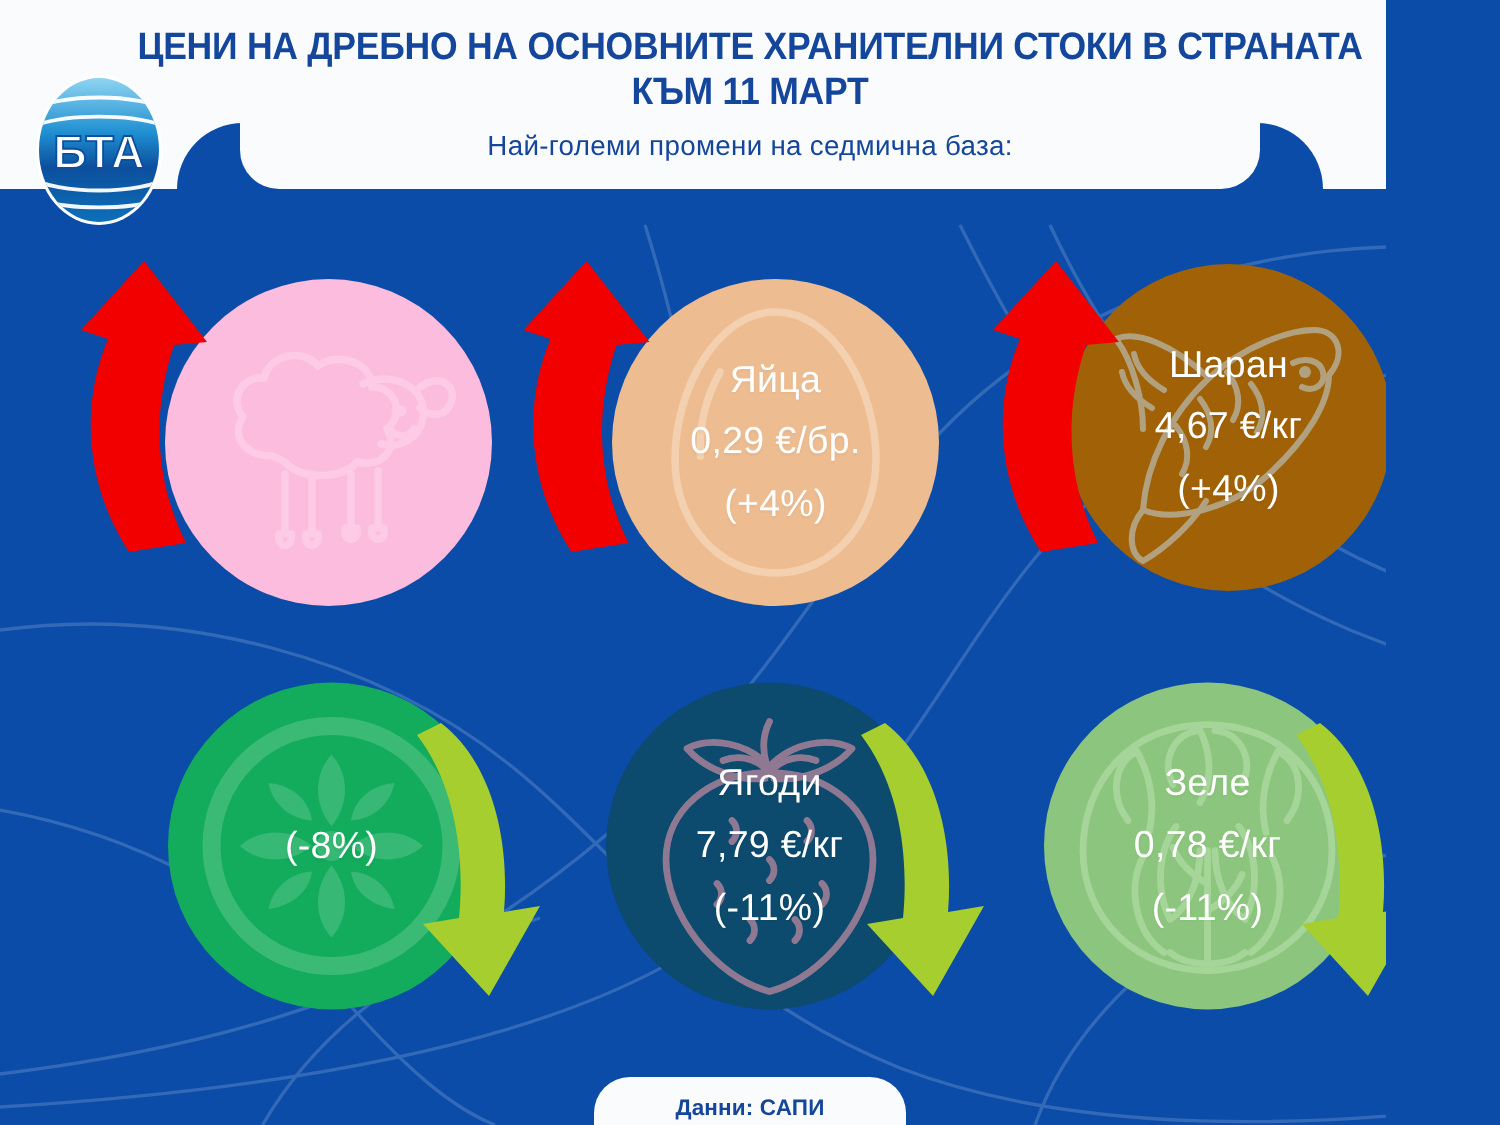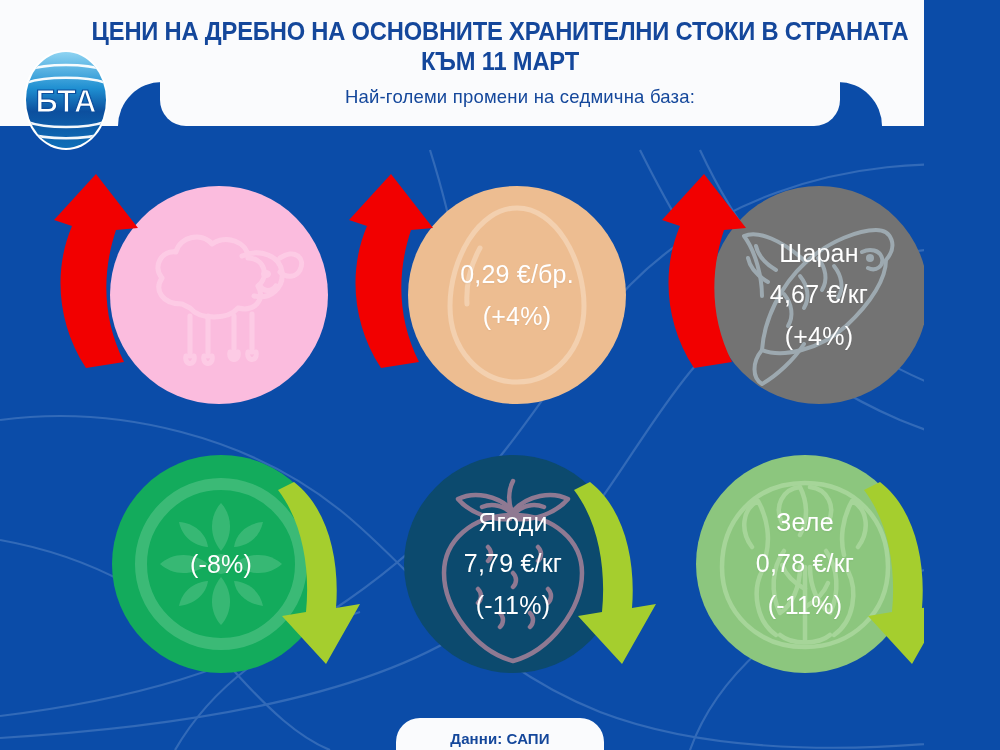--- a/index.html
+++ b/index.html
@@ -44,21 +44,21 @@
 
   .title{
     position:absolute;left:40px;top:16px;width:920px;z-index:8;
     text-align:center;color:#14479B;
     font-weight:bold;font-size:25.5px;line-height:30px;letter-spacing:-0.2px;
     transform:scaleX(0.93);transform-origin:center top;
   }
   .subtitle{
     position:absolute;left:40px;top:86px;width:920px;z-index:8;
     text-align:center;color:#14479B;
-    font-size:18.5px;font-weight:normal;letter-spacing:0.2px;padding-left:20px;
+    font-size:18.5px;font-weight:normal;letter-spacing:0.2px;
   }
 
   
   .logo{position:absolute;left:14px;top:48px;width:104px;height:104px;z-index:9;}
 
   
   .bubble{
     position:absolute;border-radius:50%;z-index:6;
     display:flex;flex-direction:column;align-items:center;justify-content:center;
   }
@@ -163,29 +163,30 @@
     <path d="M36 196 C 6 150, 4 96, 22 54 L 4 48 L 46 2 L 88 56 L 66 58 C 52 100, 52 146, 74 190 Z" fill="#F20000"></path>
   </svg>
   <div class="bubble" style="left:408px;top:186px;width:218px;height:218px;background:#EDBD91">
     <svg class="glyph" viewBox="0 0 218 218">
       <g fill="none" stroke="#F9E0C8" stroke-width="5" stroke-linecap="round">
         <path d="M109 22 C 148 22, 176 74, 176 120 C 176 164, 146 196, 109 196 C 72 196, 42 164, 42 120 C 42 74, 70 22, 109 22 Z"></path>
         <path d="M72 62 C 62 80, 58 100, 59 118"></path>
       </g>
     </svg>
     <div class="txt">
+      <div class="name">Яйца</div>
       <div class="price">0,29 €/бр.</div>
       <div class="chg">(+4%)</div>
     </div>
   </div>
 
   <svg class="arrow" style="left:658px;top:172px;width:96px;height:200px" viewBox="0 0 96 200">
     <path d="M36 196 C 6 150, 4 96, 22 54 L 4 48 L 46 2 L 88 56 L 66 58 C 52 100, 52 146, 74 190 Z" fill="#F20000"></path>
   </svg>
-  <div class="bubble" style="left:710px;top:186px;width:218px;height:218px;background:#737373">
+  <div class="bubble" style="left:710px;top:176px;width:218px;height:218px;background:#a16207">
     <svg class="glyph" viewBox="0 0 218 218">
       <g fill="none" stroke="#C0D6E2" stroke-width="4" stroke-linecap="round" stroke-linejoin="round">
         <path d="M176 74 C 188 60, 182 44, 166 44 C 150 44, 120 54, 96 76 C 70 100, 54 134, 52 164
                  C 72 172, 110 164, 136 140 C 162 116, 176 92, 176 74 Z"></path>
         <path d="M96 76 C 72 54, 48 44, 34 50 C 46 66, 52 92, 52 110"></path>
         <path d="M52 164 C 42 176, 42 192, 52 198 C 66 190, 84 174, 94 158"></path>
         <path d="M152 66 C 160 62, 170 64, 172 72 C 174 80, 166 86, 158 82"></path>
         <circle cx="160" cy="72" r="4" fill="#C0D6E2" stroke="none"></circle>
         <path d="M108 72 C 116 82, 118 94, 112 104 M 124 80 C 132 90, 134 102, 128 112
                  M 90 90 C 98 100, 100 112, 94 122 M 74 108 C 82 118, 84 130, 78 140"></path>

